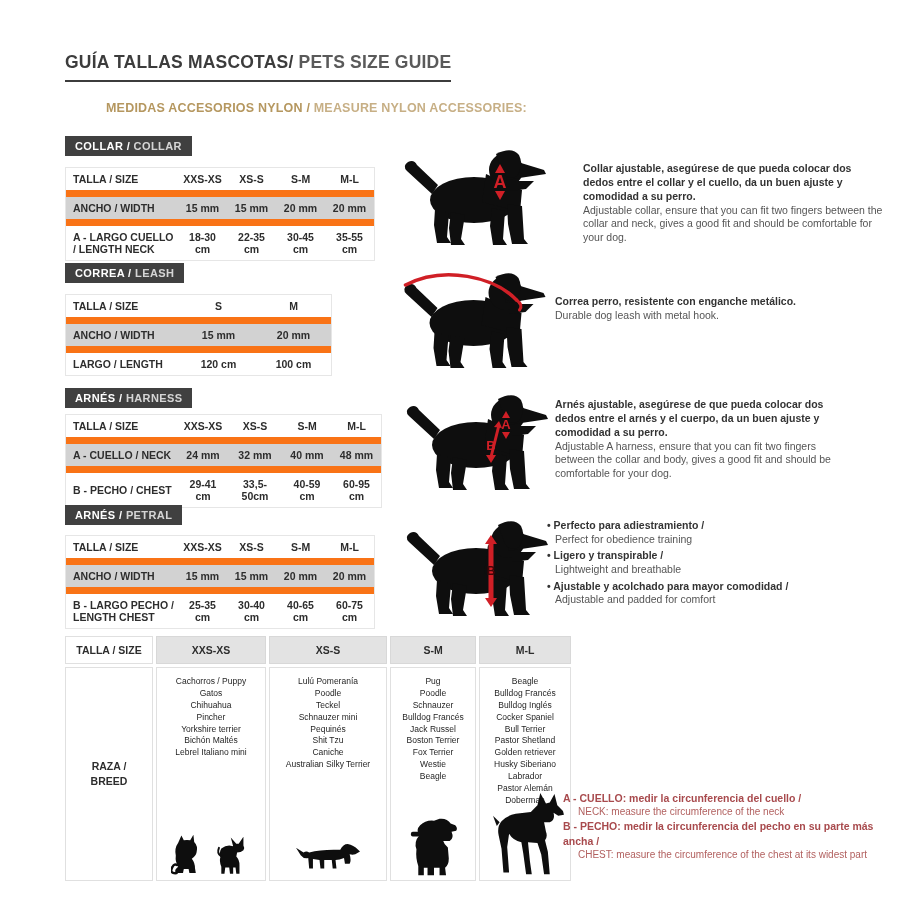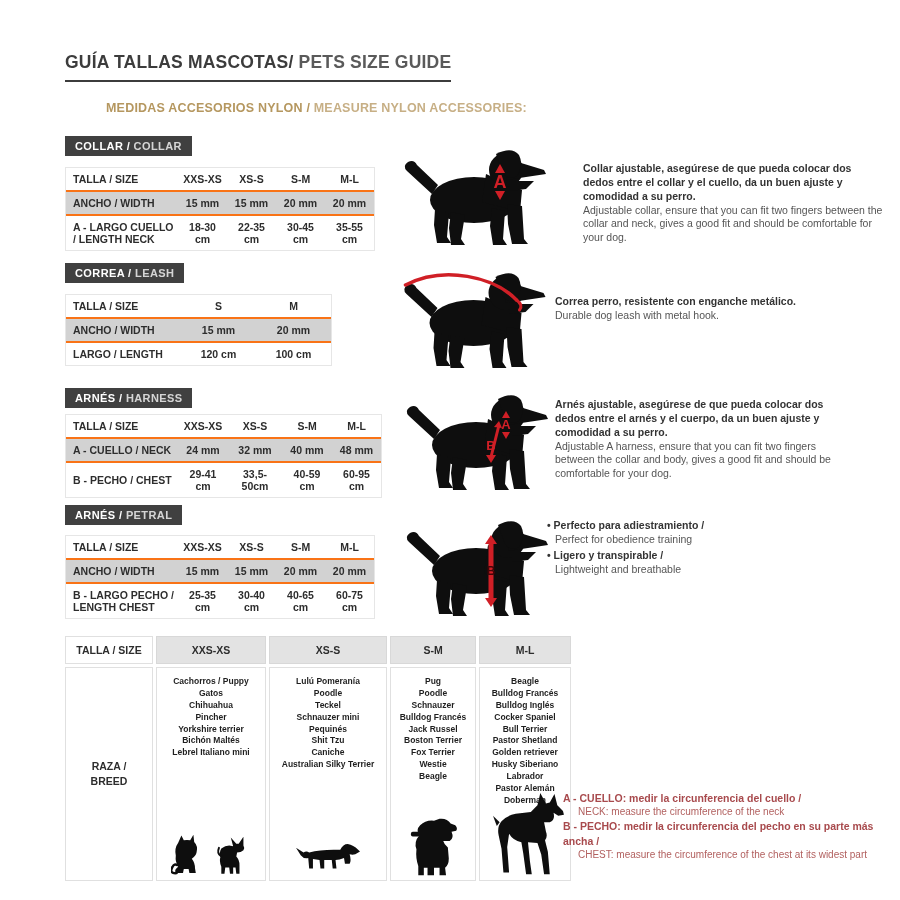--- a/index.html
+++ b/index.html
@@ -13,21 +13,21 @@
   .subtitle{position:absolute;left:65px;top:101px;font-size:12.5px;font-weight:bold;color:#b5975f;letter-spacing:.2px;margin-left:41px;}
   .subtitle .en{color:#c7af85;}
 
   
   .badge{position:absolute;background:#404040;color:#fff;font-weight:bold;font-size:11px;
          padding:4px 10px;letter-spacing:.4px;}
   .badge .en{color:rgba(255,255,255,.78);}
 
   
   .stable{position:absolute;border:1px solid #e6e6e6;background:#fff;}
-  .trow{display:grid;align-items:center;border-top:2px solid #f97316;}
+  .trow{display:grid;align-items:center;border-top:7px solid #f97316;}
   .trow:first-child{border-top:none;}
   .trow.shaded{background:#d2d2d2;}
   .tcell{font-size:10.5px;font-weight:bold;color:#2d2d2d;padding:5px 3px;line-height:1.15;}
   .tcell.lab{text-align:left;padding-left:7px;}
   .tcell.val{text-align:center;}
 
   
   .desc{position:absolute;width:302px;font-size:10.5px;line-height:1.32;}
   .desc .es{font-weight:bold;color:#333;}
   .desc .en{color:#555;}
@@ -41,21 +41,21 @@
 
   
   .btable{position:absolute;left:65px;top:636px;display:grid;
           grid-template-columns:88px 110px 118px 86px 92px;gap:3px;}
   .bhead{background:#e3e3e3;border:1px solid #d8d8d8;font-weight:bold;font-size:10.5px;
          text-align:center;padding:7px 0;color:#2d2d2d;}
   .bhead.labh{background:#fff;border:1px solid #e0e0e0;}
   .bbody{border:1px solid #e0e0e0;background:#fff;height:212px;position:relative;}
   .bbody.labb{display:flex;flex-direction:column;align-items:center;justify-content:center;
               font-weight:bold;font-size:10.5px;line-height:1.4;}
-  .breed-list{padding-top:8px;text-align:center;font-size:8.5px;font-weight:bold;line-height:1.4;color:#1f1f1f;}
+  .breed-list{padding-top:8px;text-align:center;font-size:8.5px;font-weight:normal;line-height:1.4;color:#1f1f1f;}
   .sil{position:absolute;bottom:2px;}
 
   
   .notes{position:absolute;left:563px;top:791px;width:335px;font-size:10.5px;line-height:1.38;}
   .note-es{font-weight:bold;color:#a84a4d;}
   .note-en{color:#b2605f;padding-left:15px;font-size:10px;}
 
   svg{display:block;}
 </style>
 </head>
@@ -246,20 +246,24 @@
     </svg>
   </div>
   <div class="bullets" style="left:547px;top:519px;">
     <div class="item">
       <div class="es">Perfecto para adiestramiento /</div>
       <div class="en">Perfect for obedience training</div>
     </div>
     <div class="item">
       <div class="es">Ligero y transpirable /</div>
       <div class="en">Lightweight and breathable</div>
+    </div>
+    <div class="item">
+      <div class="es">Ajustable y acolchado para mayor comodidad /</div>
+      <div class="en">Adjustable and padded for comfort</div>
     </div>
   </div>
 
   <div class="btable">
     <div class="bhead labh">TALLA / SIZE</div>
     <div class="bhead">XXS-XS</div>
     <div class="bhead">XS-S</div>
     <div class="bhead">S-M</div>
     <div class="bhead">M-L</div>
 

